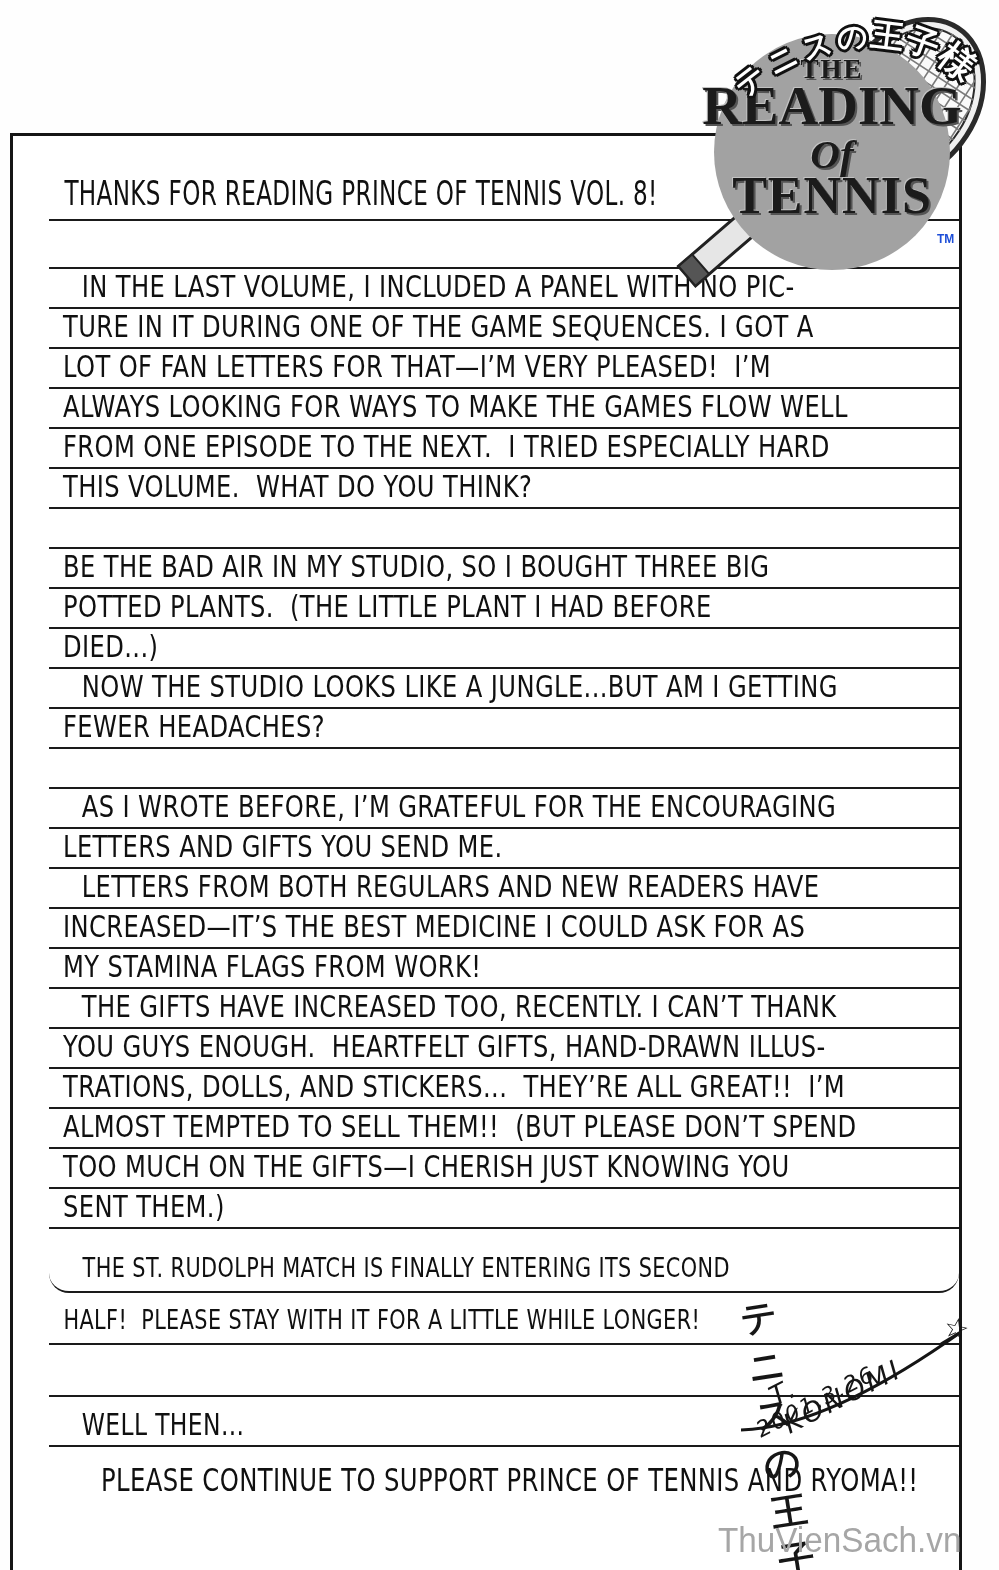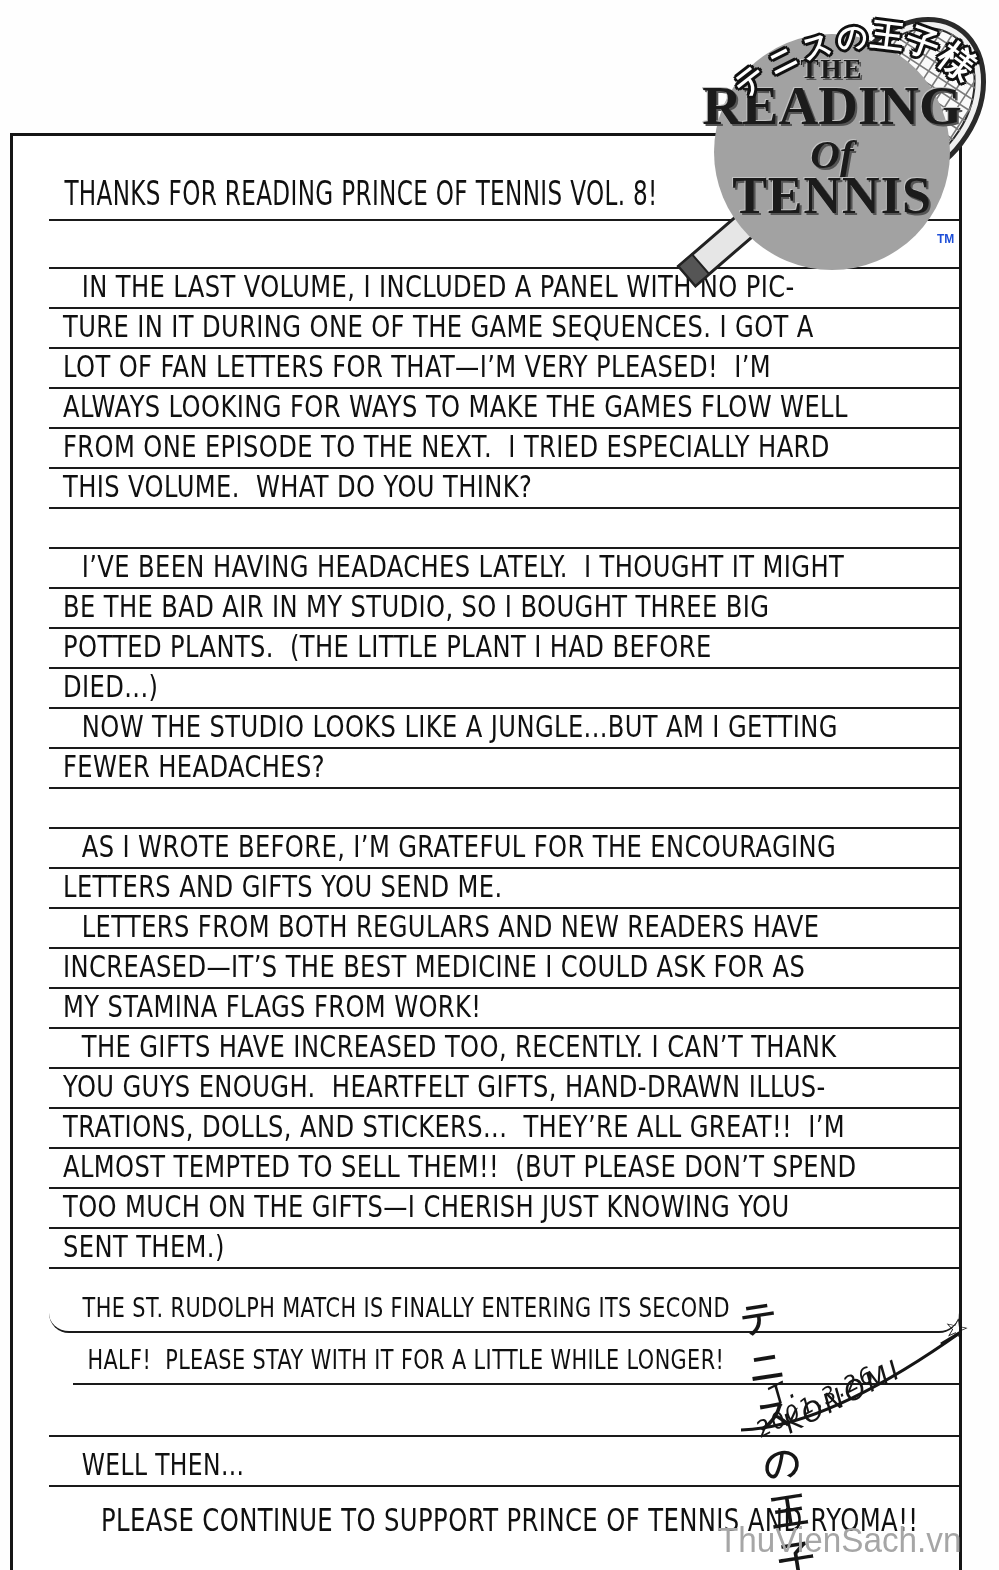--- a/index.html
+++ b/index.html
@@ -40,21 +40,21 @@
     transform:scaleX(.78);
     padding:0 0 5px 18px;
     color:#101010;
   }
   .t-title{height:85px;}
   .t-title .row-text{font-size:33px;transform:scaleX(.70);padding-bottom:9px;padding-left:22px;}
   .t-gap{height:48px;}
   .t-body{height:40px;}
   .t-body .row-text{font-size:31px;}
   .t-small1{height:64px;border-radius:20px;}
-  .t-small2{height:52px;margin-left:24px;}
+  .t-small2{height:52px;}
   .t-small1 .row-text,.t-small2 .row-text{font-size:26px;transform:scaleX(.80);padding-bottom:10px;}
   .t-gap2{height:52px;}
   .t-well{height:50px;}
   .t-well .row-text{font-size:30px;}
   .t-footer{height:65px;}
   .t-footer .row-text{font-size:32px;transform:scaleX(.76);padding-bottom:16px;}
   .indent .row-text{padding-left:42px;}
 
   
   .logo{position:absolute;left:665px;top:8px;width:334px;height:280px;z-index:5;}
@@ -140,23 +140,20 @@
     <span class="row-text">ALWAYS LOOKING FOR WAYS TO MAKE THE GAMES FLOW WELL</span>
   </div>
         <div class="row t-body">
     <span class="row-text">FROM ONE EPISODE TO THE NEXT.  I TRIED ESPECIALLY HARD</span>
   </div>
         <div class="row t-body">
     <span class="row-text">THIS VOLUME.  WHAT DO YOU THINK?</span>
   </div>
         <div class="row t-body">
     <span class="row-text"></span>
-  </div>
-        <div class="row t-body indent">
-    <span class="row-text">I’VE BEEN HAVING HEADACHES LATELY.  I THOUGHT IT MIGHT</span>
   </div>
         <div class="row t-body">
     <span class="row-text">BE THE BAD AIR IN MY STUDIO, SO I BOUGHT THREE BIG</span>
   </div>
         <div class="row t-body">
     <span class="row-text">POTTED PLANTS.  (THE LITTLE PLANT I HAD BEFORE</span>
   </div>
         <div class="row t-body">
     <span class="row-text">DIED...)</span>
   </div>

